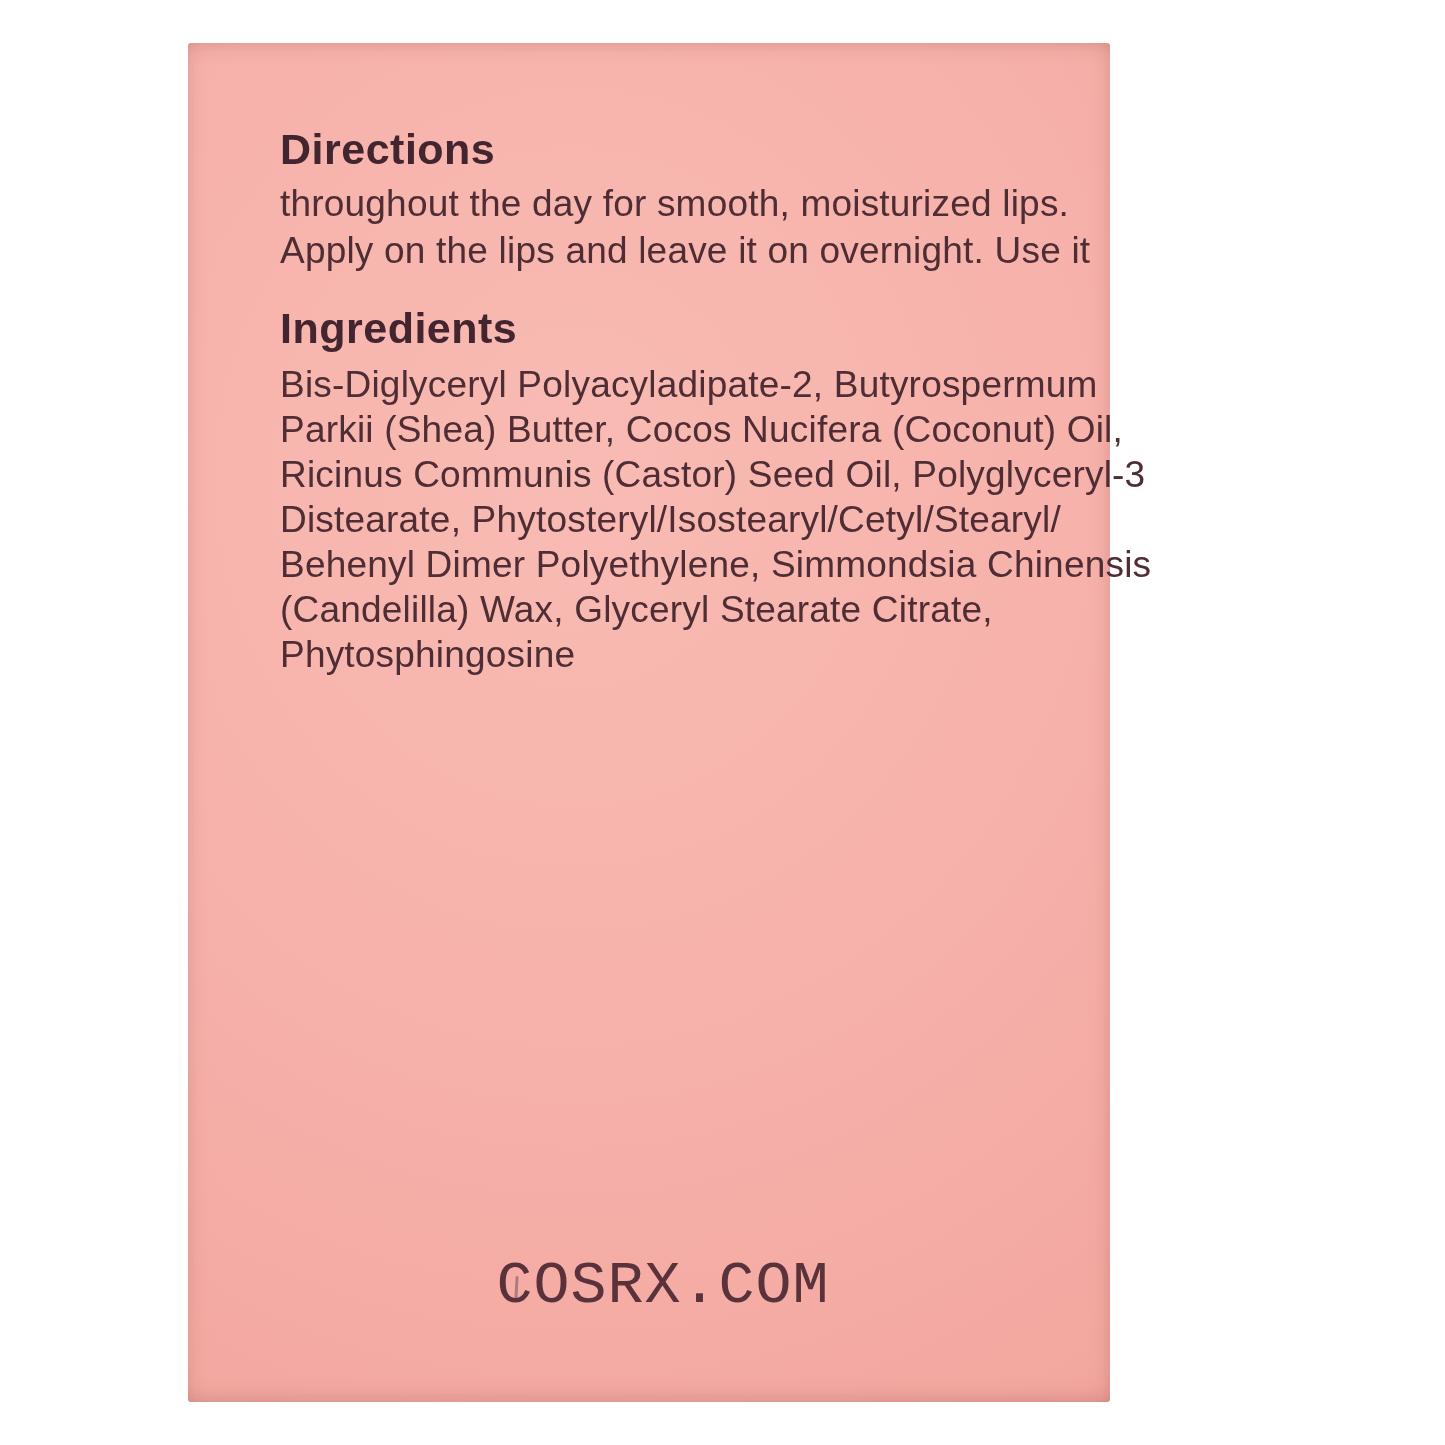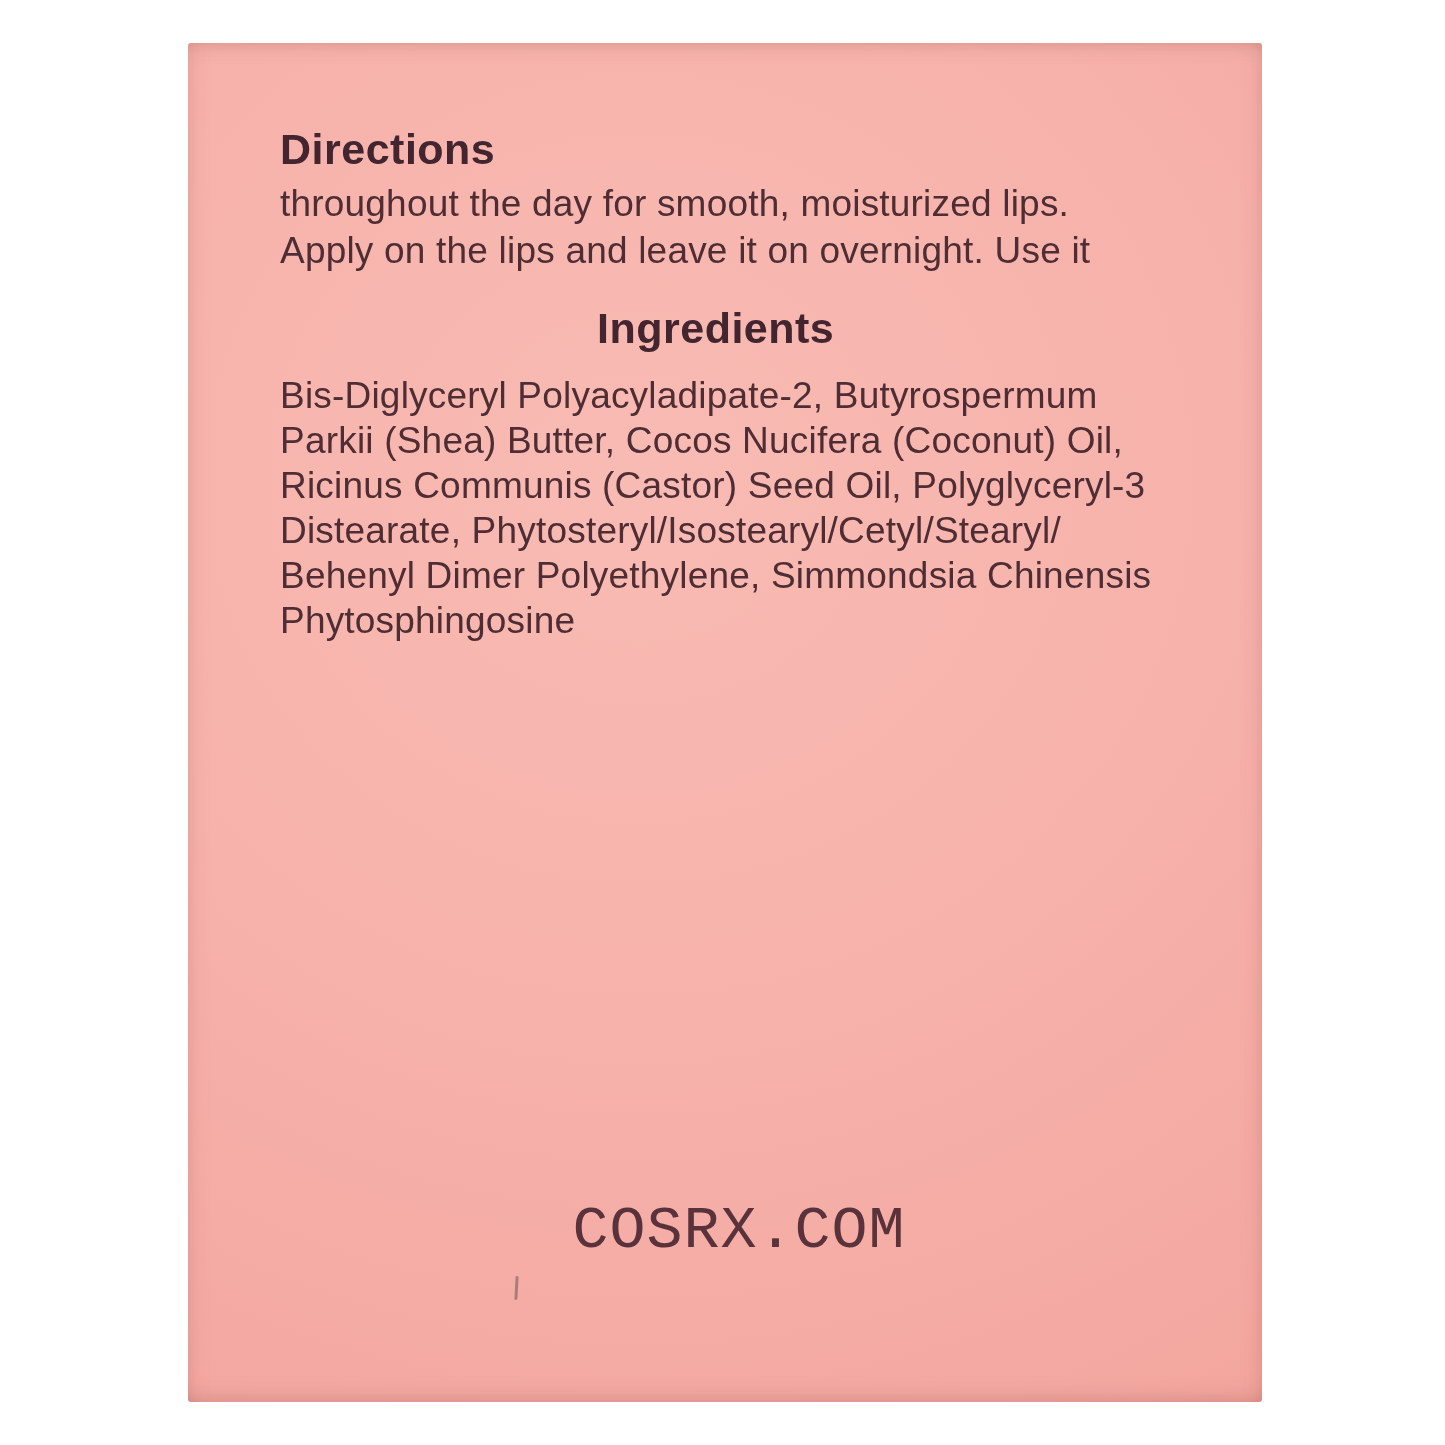--- a/index.html
+++ b/index.html
@@ -11,21 +11,21 @@
     width: 1445px;
     height: 1445px;
     position: relative;
     font-family: "Liberation Sans", sans-serif;
     overflow: hidden;
   }
   .panel {
     position: absolute;
     left: 188px;
     top: 43px;
-    width: 1074px;
+    width: 922px;
     height: 1359px;
     border-radius: 3px;
     background: radial-gradient(115% 85% at 42% 32%,
                 #f8bbb3 0%, #f6b1aa 52%, #f3a8a0 88%, #f1a49c 100%);
     box-shadow:
       inset 0 14px 22px -16px rgba(140, 70, 64, 0.30),
       inset 0 -16px 24px -16px rgba(140, 70, 64, 0.28),
       inset 14px 0 26px -18px rgba(140, 70, 64, 0.18),
       inset -14px 0 26px -18px rgba(140, 70, 64, 0.22);
   }
@@ -48,29 +48,28 @@
   }
   .body-line {
     font-size: 37px;
     line-height: 47px;
     font-weight: 400;
     letter-spacing: 0.2px;
     color: #4f2d34;
     white-space: nowrap;
   }
   .section-ingredients .section-heading {
-    margin-bottom: 20px;
-    text-align: center;
+    margin-bottom: 9px;
   }
   .section-ingredients .body-line {
     line-height: 45px;
   }
   .footer {
     position: absolute;
-    top: 1158px;
+    top: 1213px;
     left: 14px;
     width: 100%;
     text-align: center;
   }
   .footer-text {
     font-family: "Liberation Mono", monospace;
     font-size: 60px;
     line-height: 60px;
     font-weight: 400;
     letter-spacing: 1px;
@@ -101,20 +100,21 @@
     </div>
 
 
     <div class="section section-ingredients">
       <h2 class="section-heading">Ingredients</h2>
       <div class="body-line">Bis-Diglyceryl Polyacyladipate-2, Butyrospermum</div>
       <div class="body-line">Parkii (Shea) Butter, Cocos Nucifera (Coconut) Oil,</div>
       <div class="body-line">Ricinus Communis (Castor) Seed Oil, Polyglyceryl-3</div>
       <div class="body-line">Distearate, Phytosteryl/Isostearyl/Cetyl/Stearyl/</div>
       <div class="body-line">Behenyl Dimer Polyethylene, Simmondsia Chinensis</div>
+      <div class="body-line">(Candelilla) Wax, Glyceryl Stearate Citrate,</div>
       <div class="body-line">Phytosphingosine</div>
     </div>
 
   </div>
 
   <div class="print-artifact"></div>
 
   <div class="footer">
     <span class="footer-text">COSRX.COM</span>
   </div>

